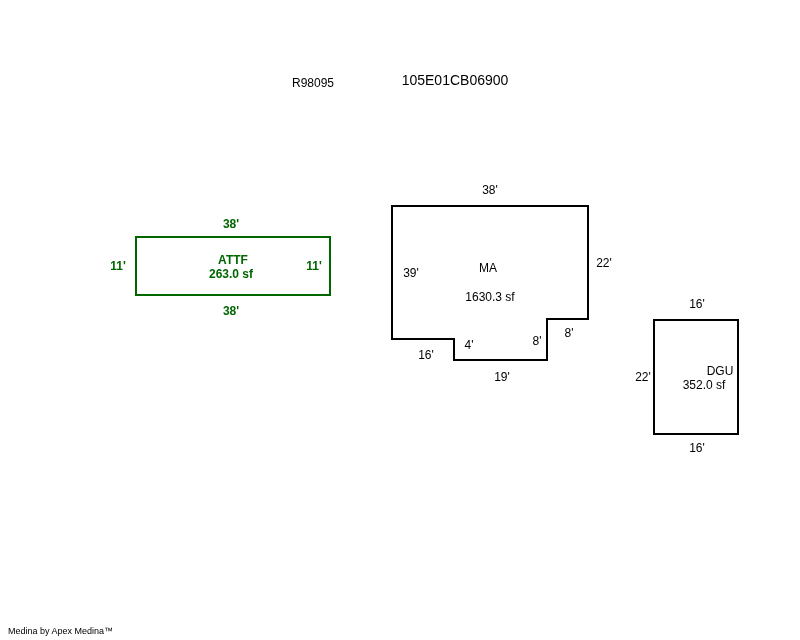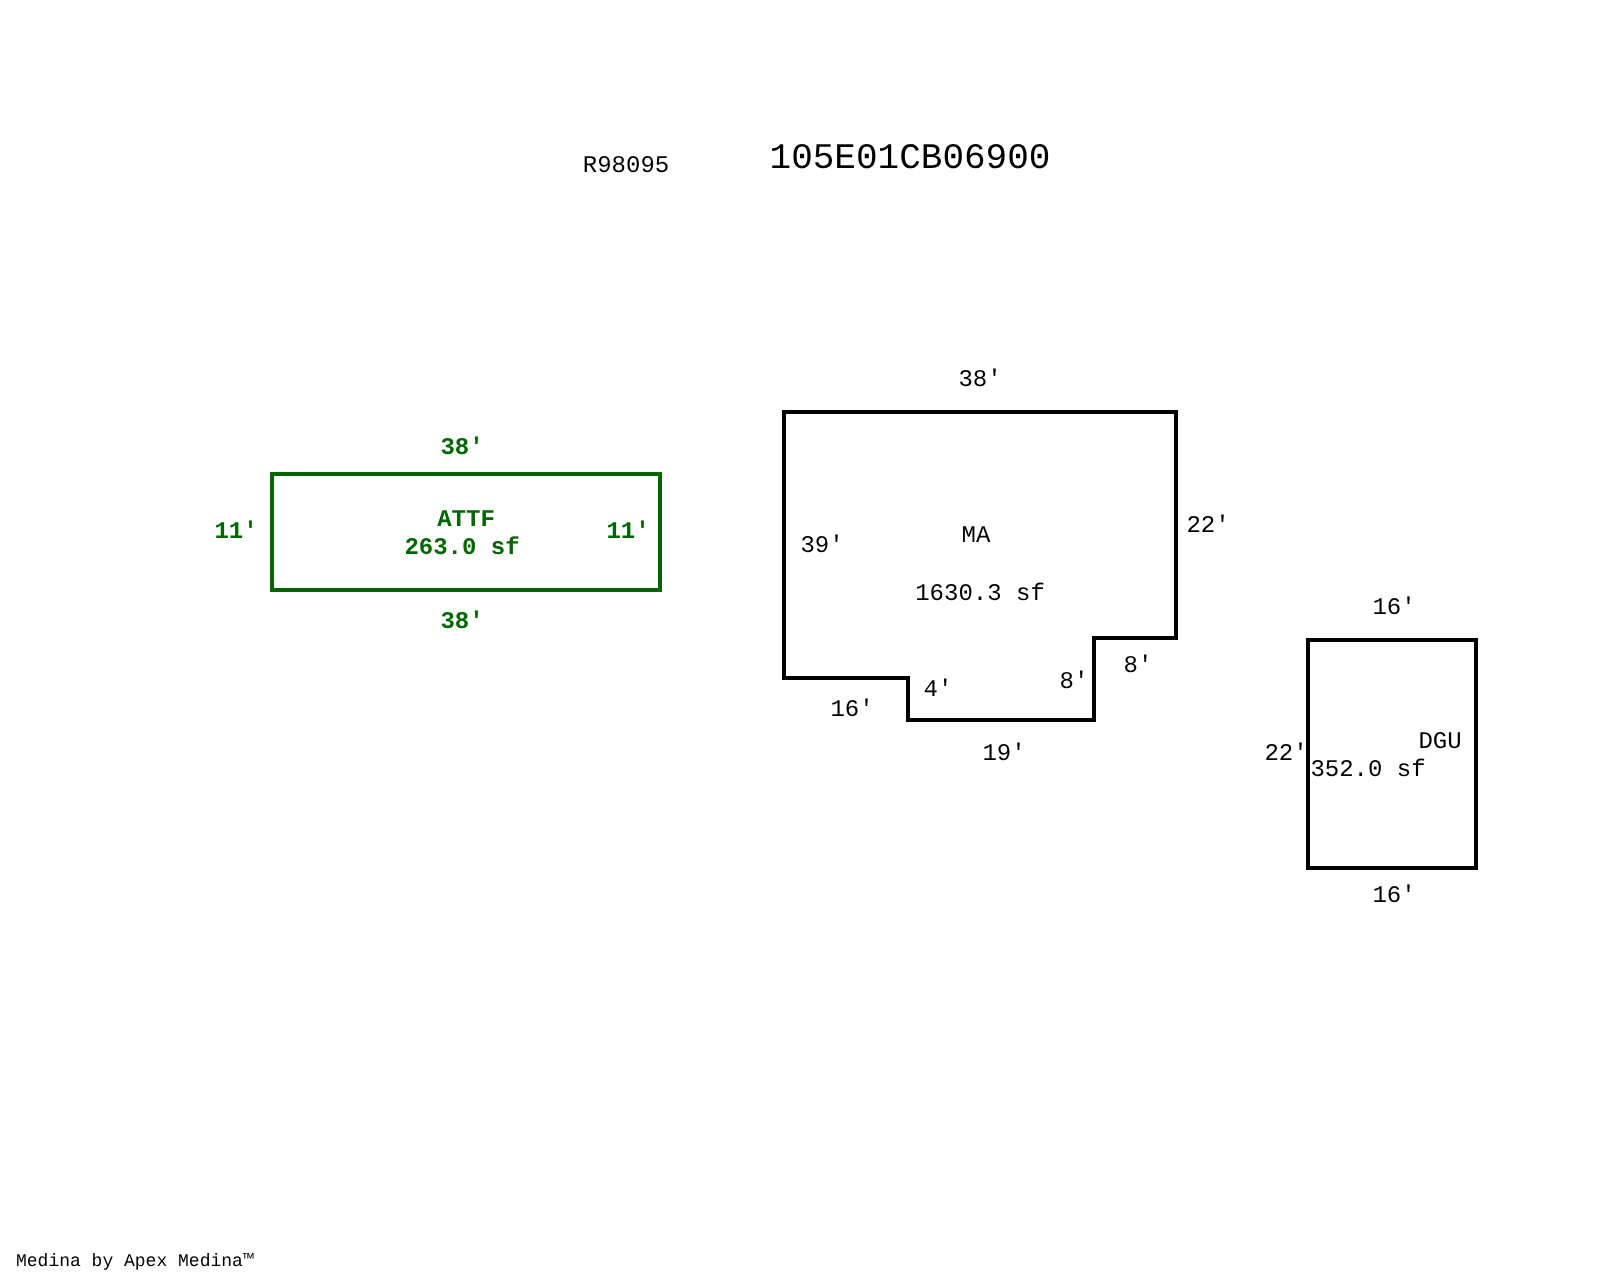--- a/index.html
+++ b/index.html
@@ -1,33 +1,33 @@
 <!DOCTYPE html>
 <html><head>
 <meta charset="utf-8">
 <style>
   html,body{margin:0;padding:0;background:#ffffff;}
   #canvas{
     position:relative;
     width:743px;height:640px;
     background:#ffffff;
-    font-family:Liberation Mono, monospace;
+    font-family:Liberation Sans, sans-serif;
     color:#000000;
     overflow:hidden;
   }
   svg.outlines{position:absolute;left:0;top:0;width:800px;height:640px;}
   .lbl{
     position:absolute;
     transform:translate(-50%,-50%);
     font-size:12px;
     line-height:1;
     white-space:nowrap;
     color:#000000;
   }
-  .lbl.big{font-size:18px;}
+  .lbl.big{font-size:14px;}
   .green{color:#006600;font-weight:bold;}
   .credit{
     position:absolute;
     left:8px;top:626px;
     font-size:9px;
     white-space:nowrap;
   }
 </style>
 </head>
 <body>
@@ -59,17 +59,17 @@
   <span class="lbl" style="left:469px;top:345px">4'</span>
   <span class="lbl" style="left:502px;top:377px">19'</span>
   <span class="lbl" style="left:537px;top:341px">8'</span>
   <span class="lbl" style="left:569px;top:333px">8'</span>
 
   <span class="lbl" style="left:697px;top:304px">16'</span>
   <span class="lbl" style="left:697px;top:448px">16'</span>
   <span class="lbl" style="left:643px;top:377px">22'</span>
   <span class="lbl" style="left:753px;top:377px">22'</span>
   <span class="lbl" style="left:720px;top:371px">DGU</span>
-  <span class="lbl" style="left:684px;top:385px">352.0 sf</span>
+  <span class="lbl" style="left:704px;top:385px">352.0 sf</span>
 
   <span class="credit">Medina by Apex Medina™</span>
 
 </div>
 
 </body></html>

